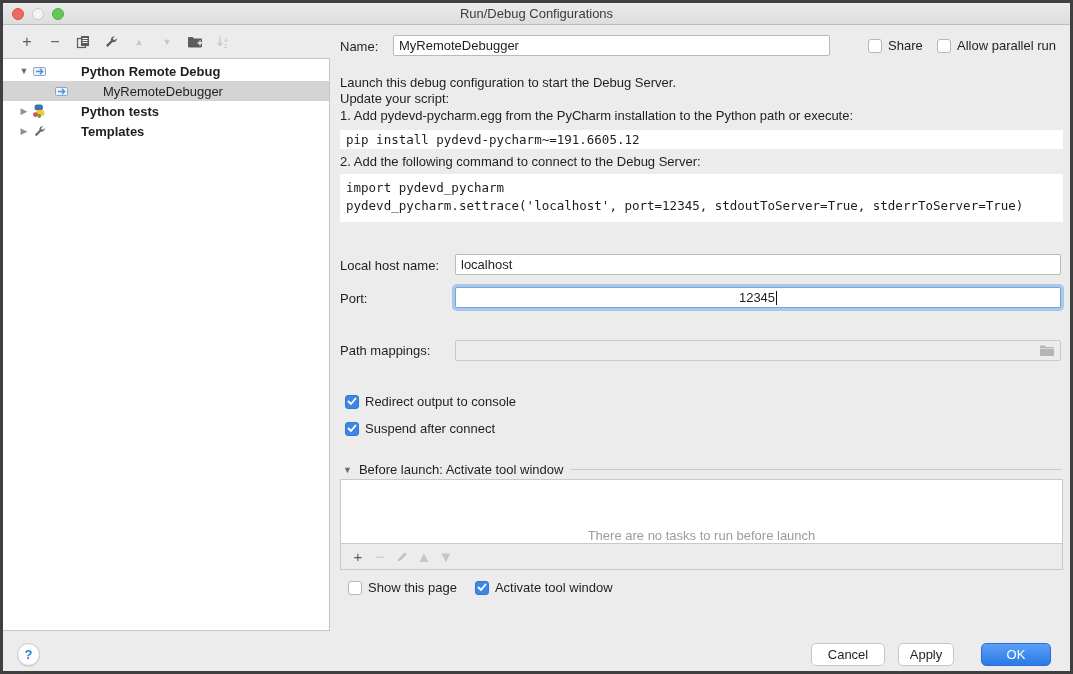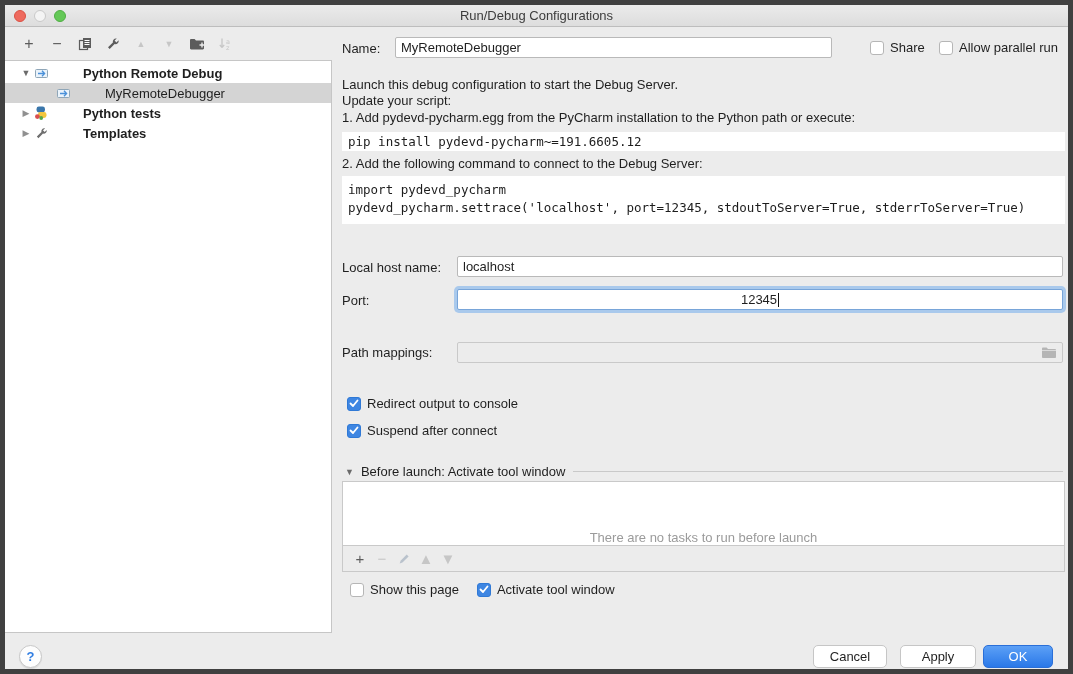--- a/index.html
+++ b/index.html
@@ -1,19 +1,19 @@
 <!DOCTYPE html>
 <html><head>
 <meta charset="utf-8">
 <style>
   html,body{margin:0;padding:0;background:#f5f5f5;}
   *{box-sizing:border-box;}
   .window{
     position:relative;width:1073px;height:674px;margin:0;
-    background:#ececec;border:5px solid #404040;overflow:hidden;
+    background:#ececec;border:3px solid #404040;overflow:hidden;
     font-family:"Liberation Sans",sans-serif;font-size:13px;color:#1f1f1f;
   }
   
   .titlebar{position:absolute;top:0;left:0;right:0;height:22px;
     background:linear-gradient(#ebebeb,#dddddd);border-bottom:1px solid #bdbdbd;}
   .traffic{position:absolute;left:9px;top:5px;display:flex;gap:8px;}
   .tl{width:12px;height:12px;border-radius:50%;}
   .tl.red{background:#ee6a5e;border:1px solid #da5144;}
   .tl.yellow{background:#f4f4f4;border:1px solid #c9c9c9;}
   .tl.green{background:#64c857;border:1px solid #4fae44;}
@@ -257,17 +257,17 @@
       <span class="cb checked">
         <svg class="tick" width="10" height="9" viewBox="0 0 10 9">
             <polyline points="1.5,4.5 4,7 8.5,1.5" fill="none" stroke="#fff" stroke-width="1.8" stroke-linecap="round" stroke-linejoin="round"></polyline>
           </svg>
       </span>
       <span>Activate tool window</span>
     </div>
 
     <div class="abs helpbtn" style="left:14px;top:618px">?</div>
     <div class="abs btn" style="left:808px;top:618px;width:74px">Cancel</div>
-    <div class="abs btn" style="left:895px;top:618px;width:76px">Apply</div>
+    <div class="abs btn" style="left:895px;top:618px;width:56px">Apply</div>
     <div class="abs btn primary" style="left:978px;top:618px;width:70px">OK</div>
 
   </div>
 </div>
 
 </body></html>

